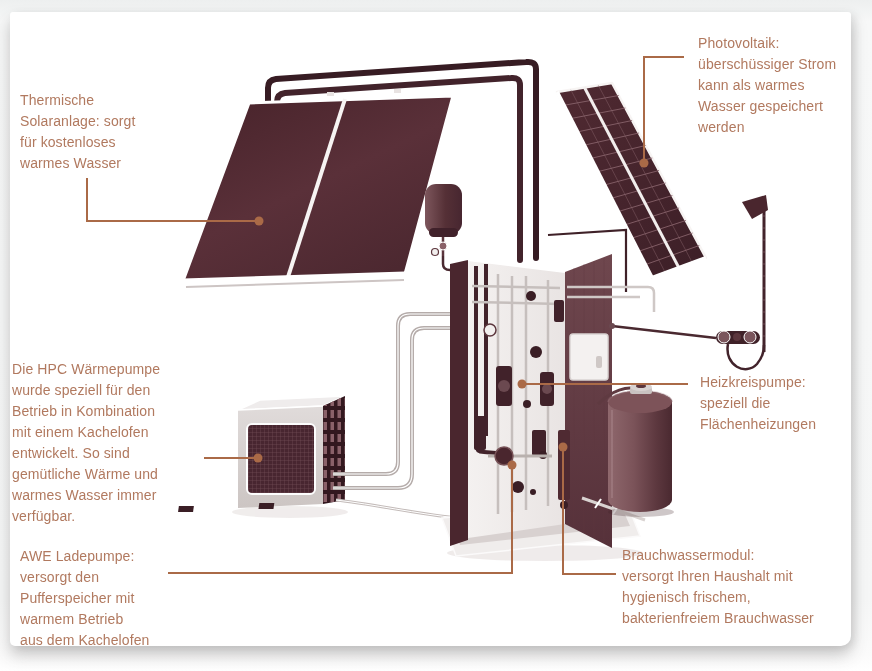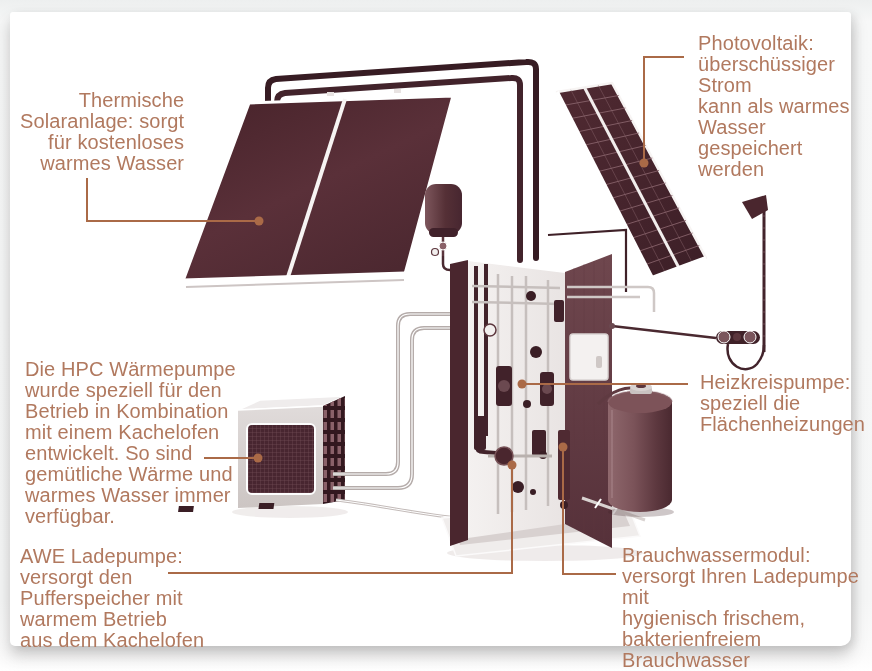--- a/index.html
+++ b/index.html
@@ -9,25 +9,25 @@
     font-family:"Liberation Sans",sans-serif;
   }
   .page{
     position:absolute;left:10px;top:12px;width:841px;height:634px;background:#ffffff;
     border-radius:3px 3px 10px 5px;
     box-shadow:0 9px 16px rgba(70,65,63,.28), 4px 2px 9px rgba(0,0,0,.08);
   }
   svg.diagram{position:absolute;left:0;top:0;z-index:2;}
   .label{
     position:absolute;z-index:3;white-space:pre-line;
-    color:#b1795f;font-size:20px;line-height:21px;letter-spacing:.1px;
+    color:#b1795f;font-size:14px;line-height:21px;letter-spacing:.1px;
   }
-  #lbl-thermal{left:20px;top:90px;text-align:right;}
+  #lbl-thermal{left:20px;top:90px;}
   #lbl-pv{left:698px;top:33px;}
-  #lbl-hpc{left:25px;top:359px;}
+  #lbl-hpc{left:12px;top:359px;}
   #lbl-heizkreis{left:700px;top:372px;}
   #lbl-awe{left:20px;top:546px;}
   #lbl-brauch{left:622px;top:545px;}
 </style>
 </head>
 <body>
 
 <div class="stage">
   <div class="page"></div>
 
@@ -278,16 +278,16 @@
 verfügbar.</div>
   <div class="label" id="lbl-heizkreis">Heizkreispumpe:
 speziell die
 Flächenheizungen</div>
   <div class="label" id="lbl-awe">AWE Ladepumpe:
 versorgt den
 Pufferspeicher mit
 warmem Betrieb
 aus dem Kachelofen</div>
   <div class="label" id="lbl-brauch">Brauchwassermodul:
-versorgt Ihren Ladepumpe mit
+versorgt Ihren Haushalt mit
 hygienisch frischem,
 bakterienfreiem Brauchwasser</div>
 </div>
 
 </body></html>

